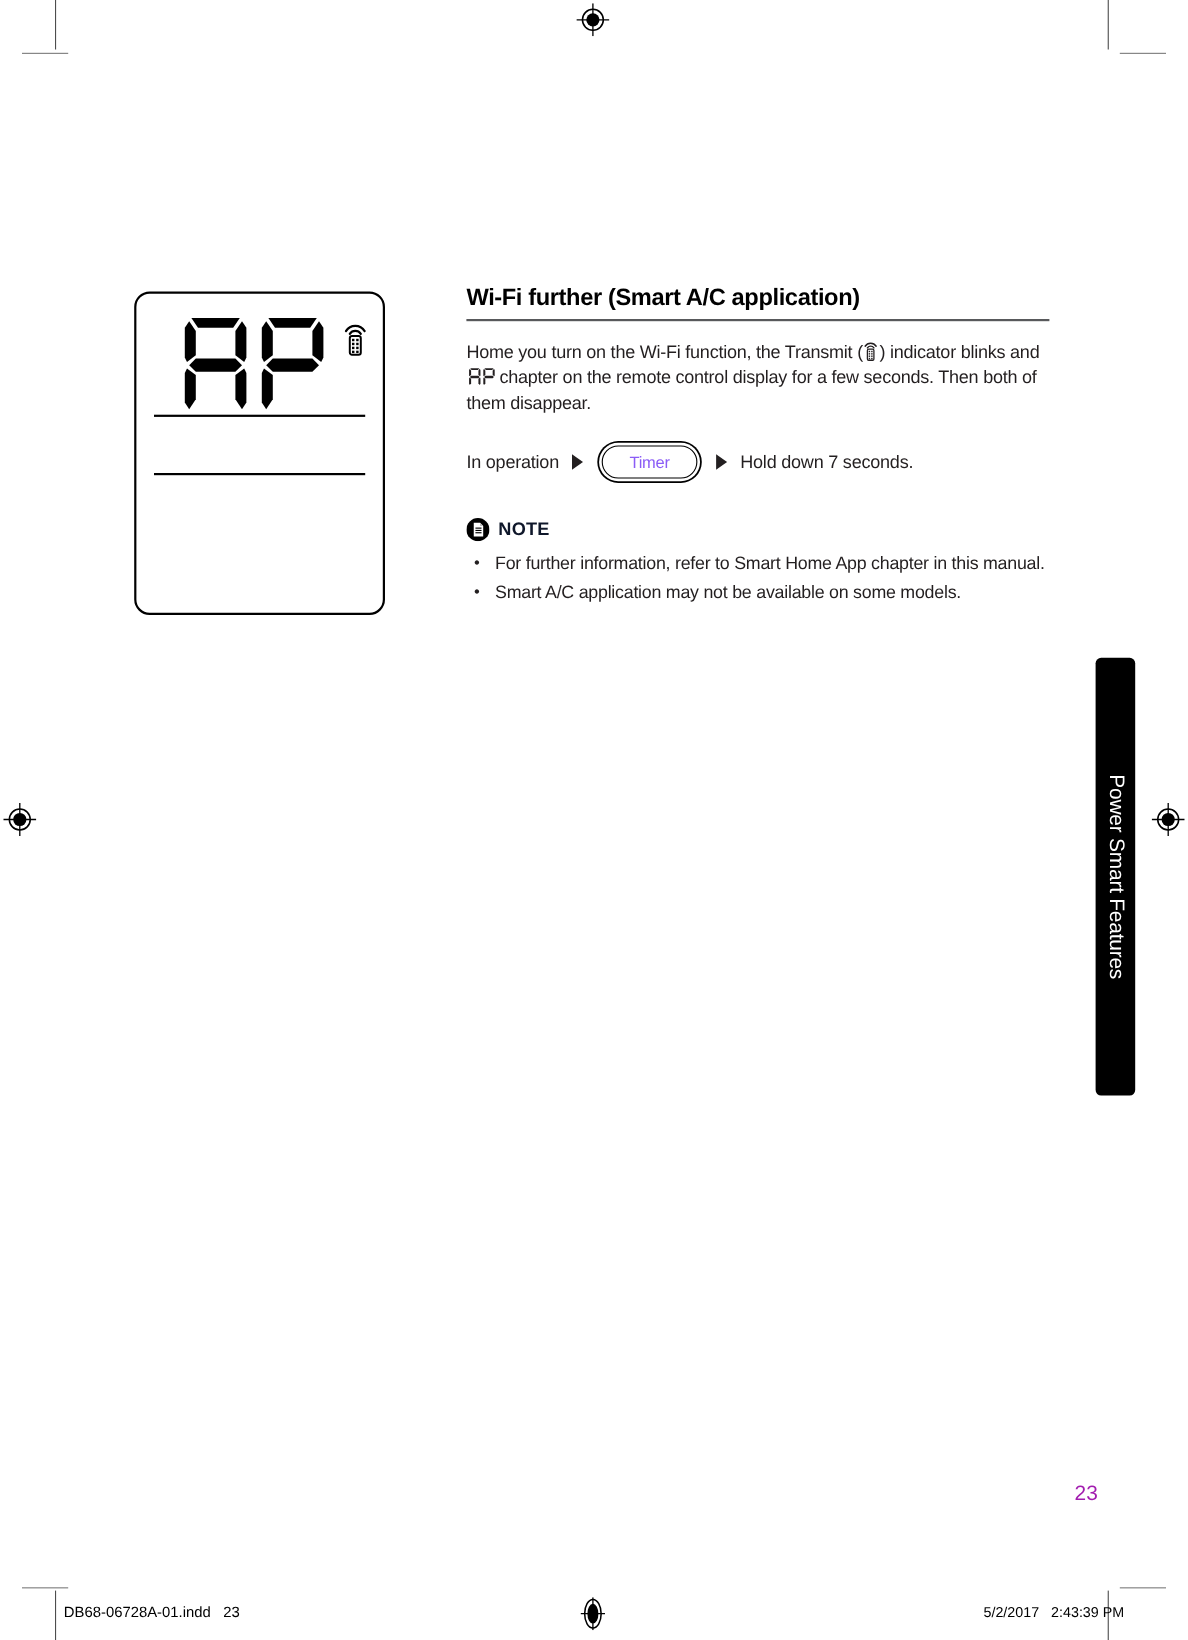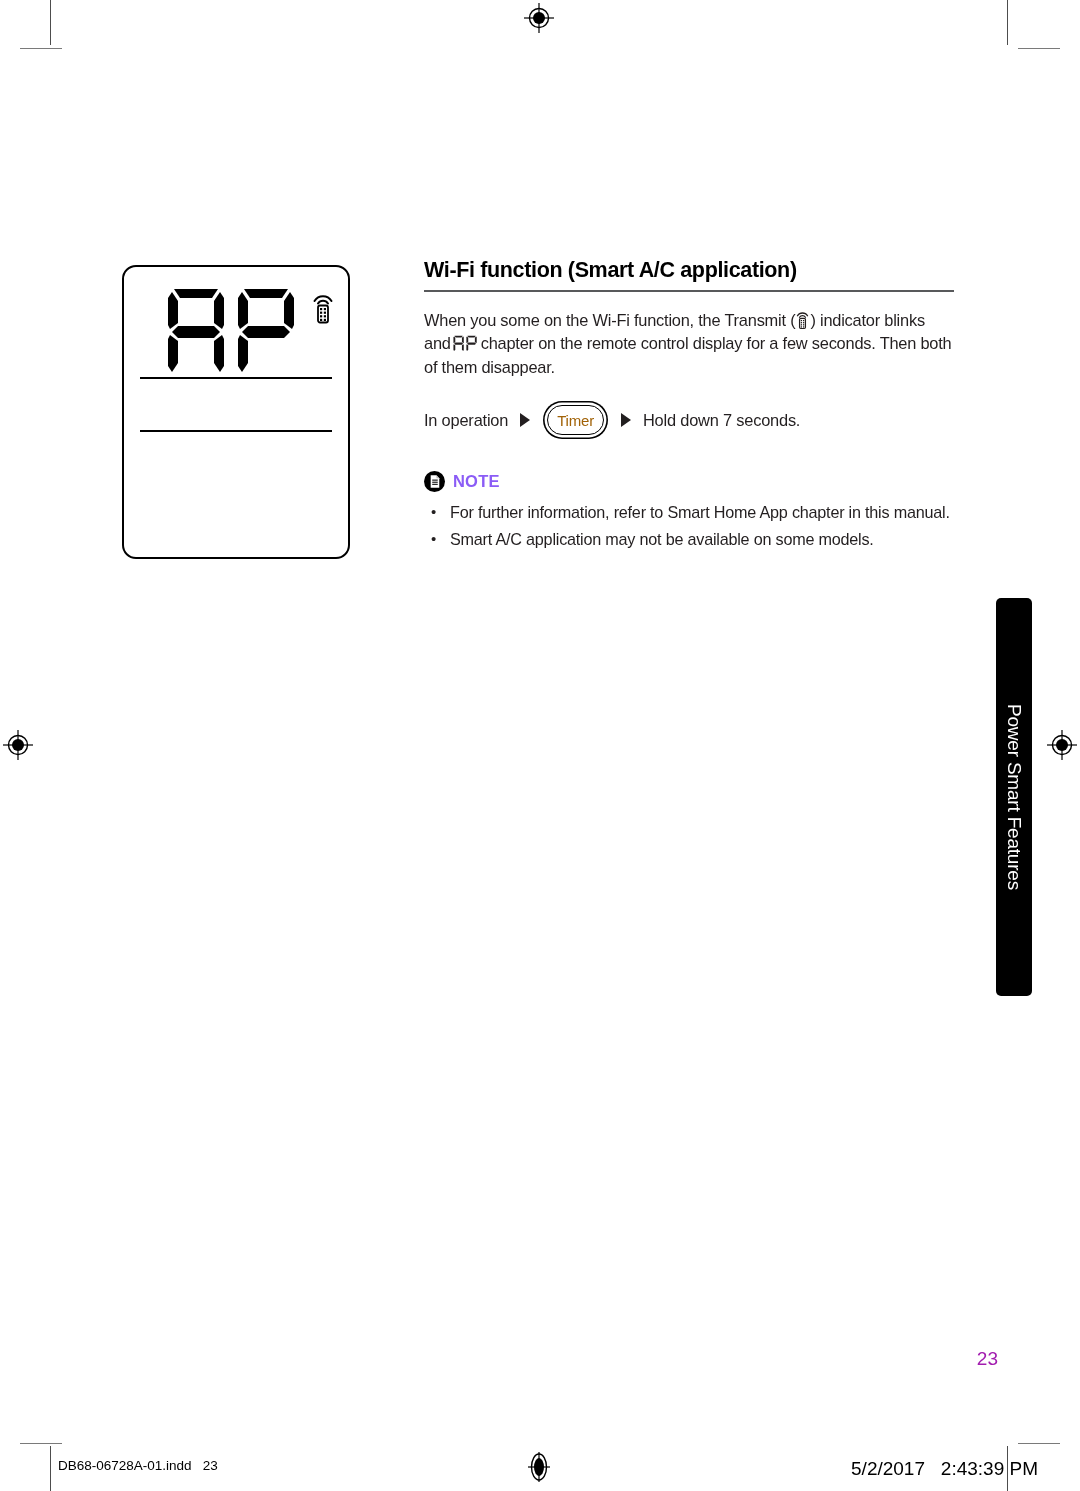--- a/index.html
+++ b/index.html
@@ -129,48 +129,48 @@
     border-top: 7px solid transparent;
     border-bottom: 7px solid transparent;
     margin: 0 12px;
   }
   .btn-key {
     display: inline-flex;
     align-items: center;
     justify-content: center;
     min-width: 56px;
     height: 30px;
-    padding: 0 9px;
+    padding: 0 24px;
     border: 1.6px solid #000000;
     border-radius: 16px;
     box-shadow: 0 0 0 2.4px #ffffff, 0 0 0 4px #000000;
     font-size: 15px;
     letter-spacing: -0.2px;
-    color: #a16207;
+    color: #8b5cf6;
     background: #ffffff;
     box-sizing: border-box;
     margin: 0 5px;
   }
 
   
   .note-head {
     display: flex;
     align-items: center;
     margin-top: 36px;
   }
   .note-icon {
     width: 21px;
     height: 21px;
     margin-right: 8px;
   }
   .note-label {
     font-size: 16.5px;
     font-weight: bold;
     letter-spacing: 0.2px;
-    color: #8b5cf6;
+    color: #0f172a;
   }
   .note-list {
     margin: 9px 0 0 0;
     padding: 0;
     list-style: none;
   }
   .note-item {
     position: relative;
     padding-left: 26px;
     font-size: 16.2px;
@@ -232,24 +232,24 @@
     position: absolute;
     left: 58px;
     top: 0;
     font-family: Liberation Sans, sans-serif;
     font-size: 13.5px;
     color: #000000;
     white-space: pre;
   }
   .footer-right {
     position: absolute;
-    right: 42px;
+    right: 58px;
     top: 0;
     font-family: "Liberation Sans", sans-serif;
-    font-size: 19px;
+    font-size: 13px;
     color: #000000;
     white-space: pre;
   }
 </style>
 </head>
 <body>
 
 <div id="page">
 
   <div class="crop-v" style="left:50px;  top:0px;   height:45px;"></div>
@@ -321,24 +321,24 @@
       <rect x="8" y="25.8" width="2.2" height="2.2" fill="#000"></rect>
       <rect x="11.8" y="25.8" width="2.2" height="2.2" fill="#000"></rect>
     </svg>
 
     <div class="lcd-rule lcd-rule-1"></div>
     <div class="lcd-rule lcd-rule-2"></div>
   </div>
 
   <div class="content">
 
-    <h2 class="section-title">Wi-Fi function (Smart A/C application)</h2>
+    <h2 class="section-title">Wi-Fi further (Smart A/C application)</h2>
     <div class="title-rule"></div>
 
-    <p class="body-para"><span>When you some on the Wi-Fi function, the Transmit (</span><svg class="inline-transmit" viewBox="0 0 22 32">
+    <p class="body-para"><span>Home you turn on the Wi-Fi function, the Transmit (</span><svg class="inline-transmit" viewBox="0 0 22 32">
           <path d="M2.5,8 A10,10 0 0 1 19.5,8" fill="none" stroke="#231f20" stroke-width="2.2" stroke-linecap="round"></path>
           <path d="M6,10.5 A6,6 0 0 1 16,10.5" fill="none" stroke="#231f20" stroke-width="2.2" stroke-linecap="round"></path>
           <rect x="6" y="12.5" width="10" height="17" rx="2" fill="none" stroke="#231f20" stroke-width="2"></rect>
           <rect x="8" y="15" width="2.2" height="2.2" fill="#231f20"></rect>
           <rect x="11.8" y="15" width="2.2" height="2.2" fill="#231f20"></rect>
           <rect x="8" y="18.6" width="2.2" height="2.2" fill="#231f20"></rect>
           <rect x="11.8" y="18.6" width="2.2" height="2.2" fill="#231f20"></rect>
           <rect x="8" y="22.2" width="2.2" height="2.2" fill="#231f20"></rect>
           <rect x="11.8" y="22.2" width="2.2" height="2.2" fill="#231f20"></rect>
           <rect x="8" y="25.8" width="2.2" height="2.2" fill="#231f20"></rect>

